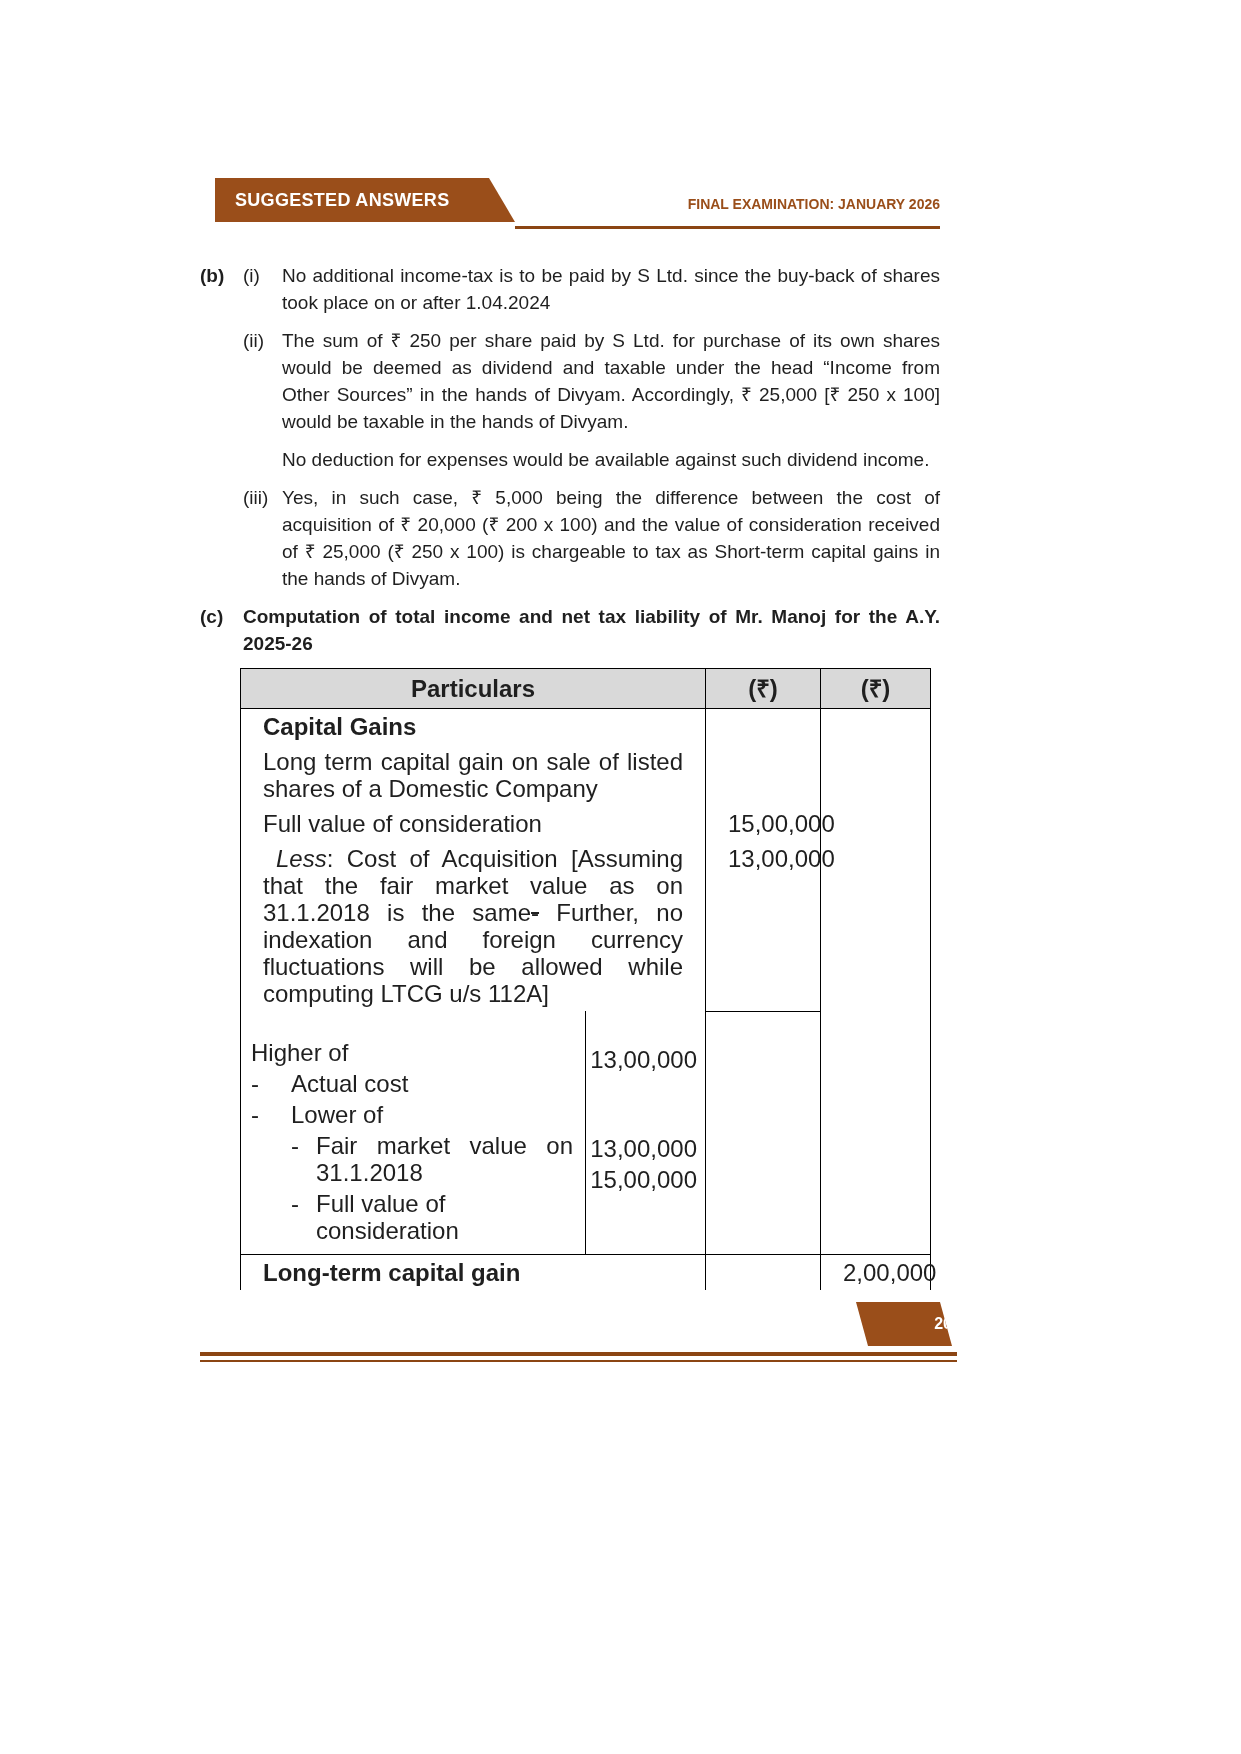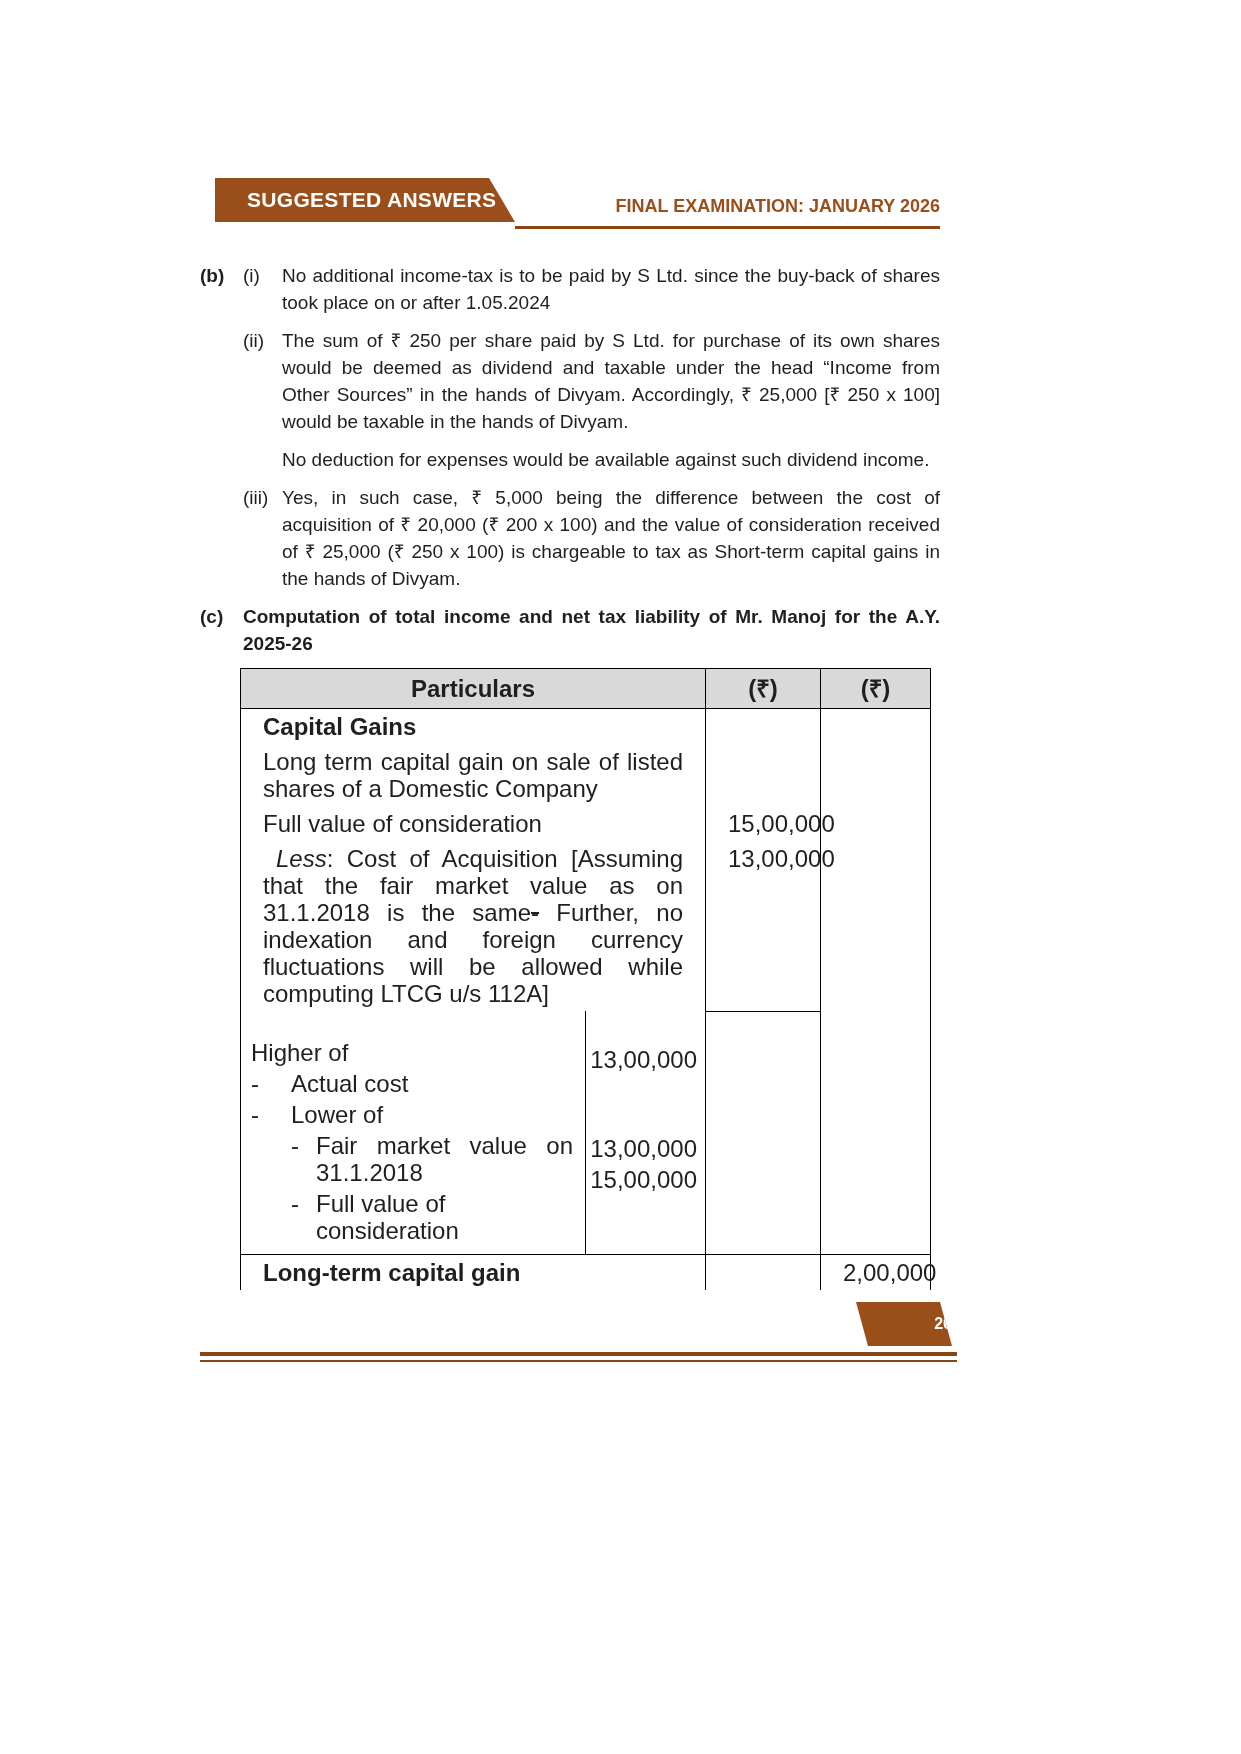--- a/index.html
+++ b/index.html
@@ -5,26 +5,26 @@
   * { margin:0; padding:0; box-sizing:border-box; }
   html,body { background:#ffffff; }
   .page {
     position:relative; width:1241px; height:1754px; background:#ffffff;
     font-family:"Liberation Sans", sans-serif; color:#1f1f1f; overflow:hidden;
   }
   
   .banner {
     position:absolute; top:178px; left:215px; width:300px; height:44px;
     background:#9A4E1A; color:#fff; display:flex; align-items:center;
-    padding-left:32px; font-weight:bold; font-size:21px; letter-spacing:.3px;
+    padding-left:20px; font-weight:bold; font-size:18px; letter-spacing:.3px;
     clip-path:polygon(0 0, 274px 0, 300px 44px, 0 44px);
   }
   .exam-title {
     position:absolute; top:196px; left:540px; width:400px; text-align:right;
-    font-weight:bold; font-size:18px; color:#9A4E1A;
+    font-weight:bold; font-size:14px; color:#9A4E1A;
   }
   .header-rule { position:absolute; top:226px; left:515px; width:425px; height:3px; background:#8B4513; }
 
   
   .content { position:absolute; top:262px; left:200px; width:740px; font-size:19px; line-height:27px; }
   .row { display:flex; margin-bottom:11px; }
   .lbl-b { width:43px; flex-shrink:0; font-weight:bold; }
   .lbl-i { width:39px; flex-shrink:0; }
   .sp82 { width:82px; flex-shrink:0; }
   .para { flex:1; text-align:justify; }
@@ -80,21 +80,21 @@
     <span>SUGGESTED ANSWERS</span>
   </div>
   <div class="exam-title">FINAL EXAMINATION: JANUARY 2026</div>
   <div class="header-rule"></div>
 
   <div class="content">
 
     <div class="row">
       <div class="lbl-b">(b)</div>
       <div class="lbl-i">(i)</div>
-      <div class="para">No additional income-tax is to be paid by S Ltd. since the buy-back of shares took place on or after 1.05.2024</div>
+      <div class="para">No additional income-tax is to be paid by S Ltd. since the buy-back of shares took place on or after 1.04.2024</div>
     </div>
 
     <div class="row">
       <div class="lbl-b"></div>
       <div class="lbl-i">(ii)</div>
       <div class="para">The sum of ₹ 250 per share paid by S Ltd. for purchase of its own shares would be deemed as dividend and taxable under the head “Income from Other Sources” in the hands of Divyam. Accordingly, ₹ 25,000 [₹ 250 x 100] would be taxable in the hands of Divyam.</div>
     </div>
 
     <div class="row">
       <div class="sp82"></div>

